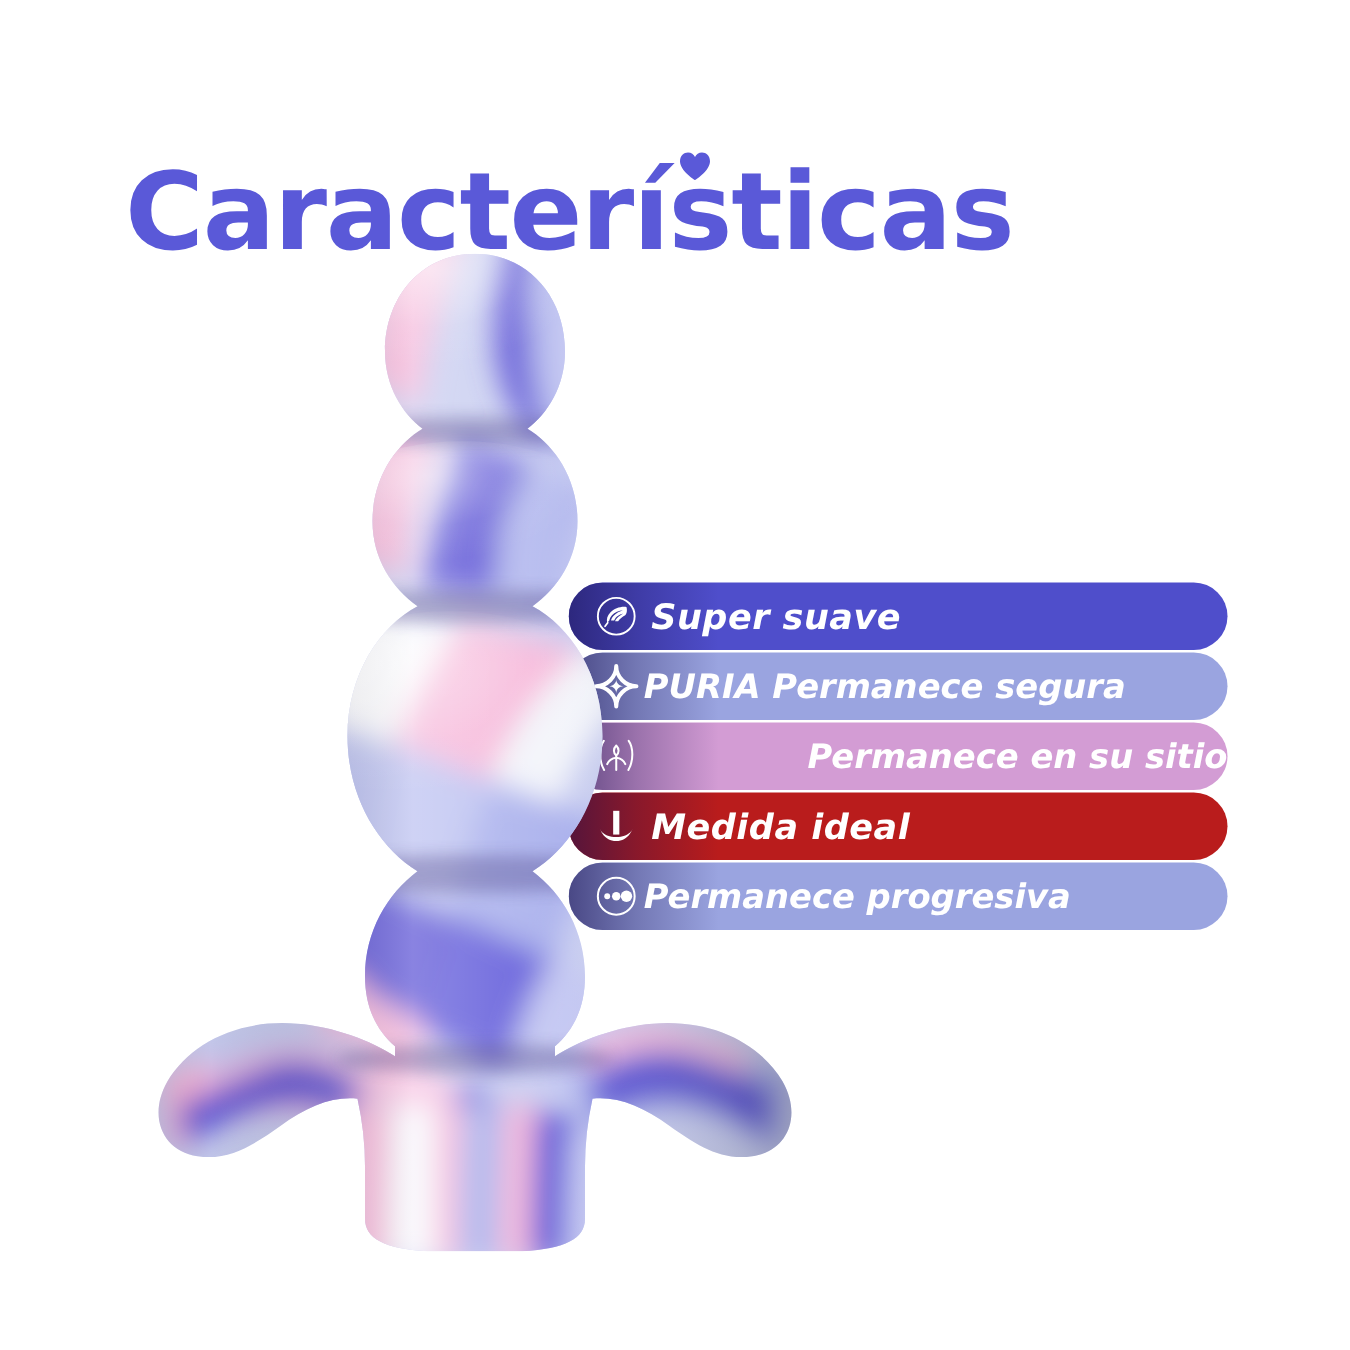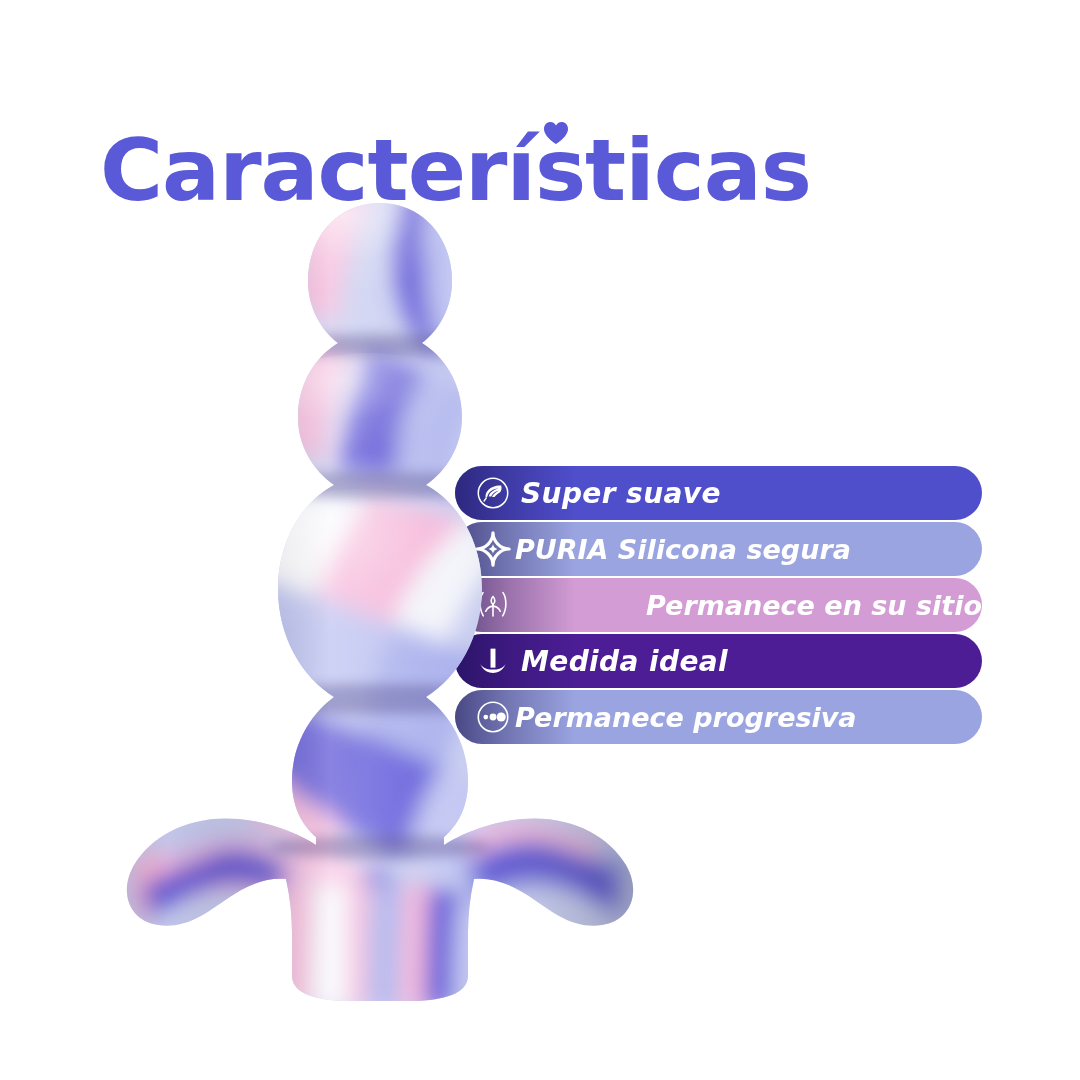--- a/index.html
+++ b/index.html
@@ -125,38 +125,38 @@
       <span class="pill-label">Super suave</span>
     </div>
 
     <div class="pill tight" style="background:#9aa4e0;">
       <span class="pill-icon">
         <svg viewBox="0 0 40 40" width="38" height="38">
           <path d="M20 3 C20 12.2 27.8 20 37 20 C27.8 20 20 27.8 20 37 C20 27.8 12.2 20 3 20 C12.2 20 20 12.2 20 3 Z" fill="none" stroke="#ffffff" stroke-width="3.4" stroke-linejoin="round"></path>
           <path d="M20 14.2 C20 17.4 22.6 20 25.8 20 C22.6 20 20 22.6 20 25.8 C20 22.6 17.4 20 14.2 20 C17.4 20 20 17.4 20 14.2 Z" fill="#ffffff"></path>
         </svg>
       </span>
-      <span class="pill-label">PURIA Silicona segura</span>
+      <span class="pill-label">PURIA Permanece segura</span>
     </div>
 
     <div class="pill tight" style="background:#d39cd4;justify-content:flex-end;">
       <span class="pill-icon">
         <svg viewBox="0 0 40 40" width="38" height="38">
           <path d="M9.5 7 C5.6 12.4 5.2 24 9.8 31.5" fill="none" stroke="#ffffff" stroke-width="1.7" stroke-linecap="round"></path>
           <path d="M30.5 7 C34.4 12.4 34.8 24 30.2 31.5" fill="none" stroke="#ffffff" stroke-width="1.7" stroke-linecap="round"></path>
           <path d="M20 11 C17.4 13.6 17.4 17.4 20 19.4 C22.6 17.4 22.6 13.6 20 11 Z" fill="none" stroke="#ffffff" stroke-width="1.7" stroke-linejoin="round"></path>
           <path d="M20 19.4 L20 31.5" fill="none" stroke="#ffffff" stroke-width="1.7" stroke-linecap="round"></path>
           <path d="M20 21.2 C16.6 21.6 13.6 23.6 12.4 26.6" fill="none" stroke="#ffffff" stroke-width="1.7" stroke-linecap="round"></path>
           <path d="M20 21.2 C23.4 21.6 26.4 23.6 27.6 26.6" fill="none" stroke="#ffffff" stroke-width="1.7" stroke-linecap="round"></path>
         </svg>
       </span>
       <span class="pill-label">Permanece en su sitio</span>
     </div>
 
-    <div class="pill" style="background:#4c1d95;">
+    <div class="pill" style="background:#b91c1c;">
       <span class="pill-icon">
         <svg viewBox="0 0 40 40" width="38" height="38">
           <rect x="17.4" y="7" width="5.2" height="20" fill="#ffffff"></rect>
           <path d="M6.5 22.5 C6.5 22.5 9.6 32.5 20 32.5 C30.4 32.5 33.5 22.5 33.5 22.5 C33.5 22.5 31.4 29 20 29 C8.6 29 6.5 22.5 6.5 22.5 Z" fill="#ffffff"></path>
         </svg>
       </span>
       <span class="pill-label">Medida ideal</span>
     </div>
 
     <div class="pill tight" style="background:#9aa4e0;">

